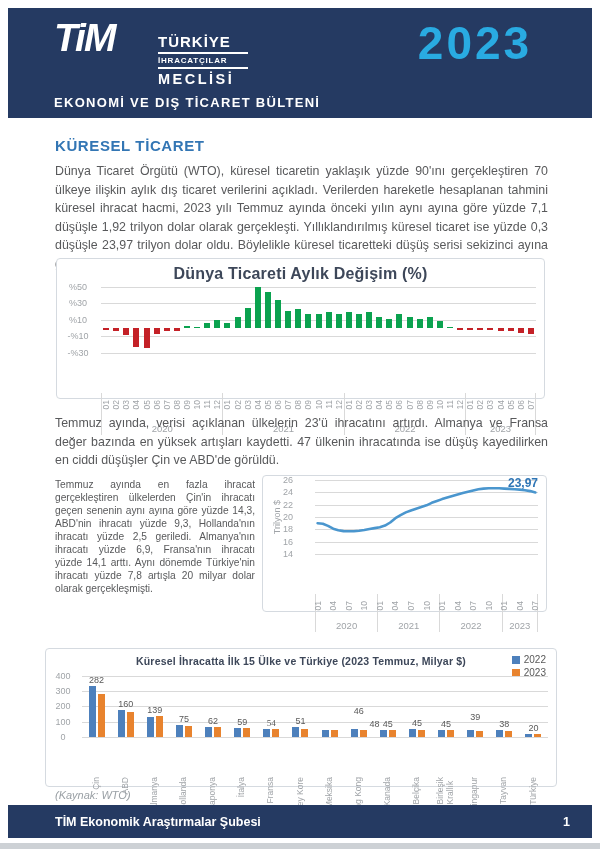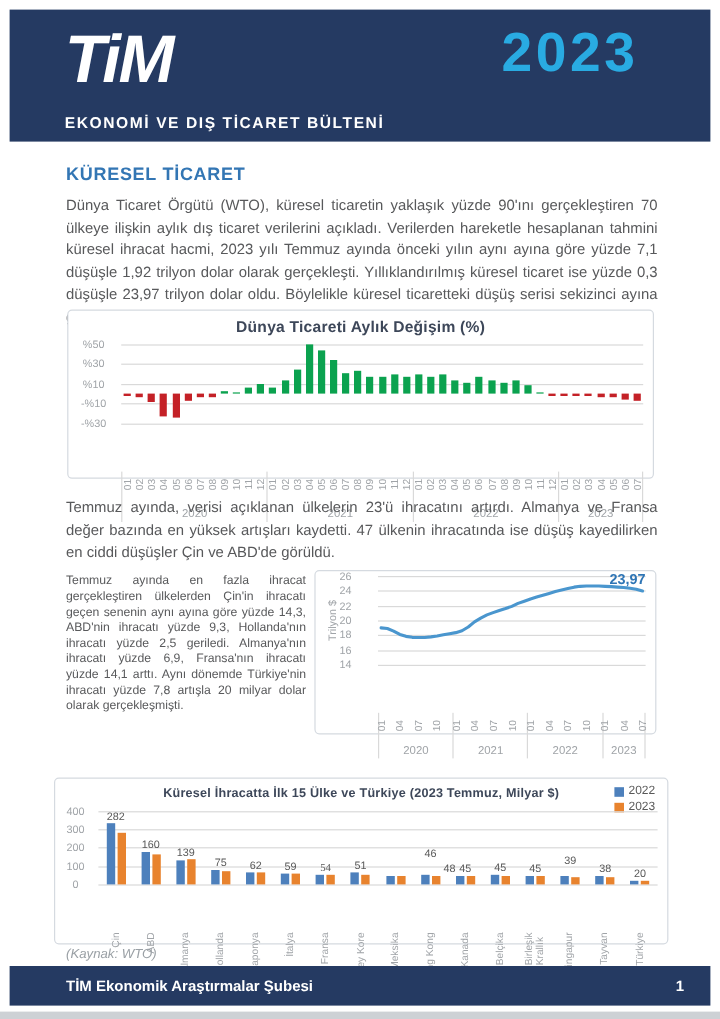--- a/index.html
+++ b/index.html
@@ -2,21 +2,21 @@
 <html lang="tr" style="--navy: #253a62; --cyan: #29abe2; --section_title: #3376b4; --text: #58595b; --green: #0ba24f; --red: #c42127; --bar_blue: #4d80bc; --bar_orange: #e8832e; --line_blue: #4a96ce; --annotation_blue: #2e75b5; --grid_line: #d9d9d9; --box_border: #d5dae0; --axis_text: #a0a4a8; --chart_title: #3d4759;"><head>
 <meta charset="utf-8">
 <style>
   * { margin:0; padding:0; box-sizing:border-box; }
   html,body { background:#ffffff; }
   body { font-family:"Liberation Sans", sans-serif; }
   .page { position:relative; width:600px; height:849px; background:#fff; overflow:hidden; }
 
   
   .hdr { position:absolute; left:8px; top:8px; right:8px; height:110px; background:var(--navy); }
-  .tim { position:absolute; left:46px; top:8px; font-size:56px; font-weight:900; font-style:italic;
+  .tim { position:absolute; left:46px; top:8px; font-size:39px; font-weight:900; font-style:italic;
          color:#fff; letter-spacing:-2px; }
   .logostack { position:absolute; left:150px; top:25px; width:90px; color:#fff; }
   .ls1 { font-size:15px; font-weight:700; letter-spacing:1px; }
   .lsrule { height:2px; background:#fff; margin:2px 0; }
   .ls2 { font-size:8px; font-weight:700; letter-spacing:0.8px; }
   .ls3 { font-size:14.5px; font-weight:700; letter-spacing:2.5px; }
   .bulletin { position:absolute; left:46px; top:87px; font-size:13px; font-weight:700; color:#fff; letter-spacing:1.3px; }
   .issue { position:absolute; right:36px; top:12px; width:162px; text-align:center; }
   .month { font-size:30px; color:#fff; letter-spacing:11px; padding-left:11px; font-weight:500; }
   .year  { font-size:46px; color:var(--cyan); font-weight:800; letter-spacing:3px; line-height:1.0; }
@@ -29,21 +29,21 @@
   .p2 { left:55px; top:414px; width:493px; font-size:12.4px; line-height:1.5; }
   .p3 { left:55px; top:478px; width:200px; font-size:10.2px; line-height:1.28; }
   .kaynak { position:absolute; left:55px; top:789px; font-size:11px; font-style:italic; color:#9aa0a5; }
 
   
   .chartbox { position:absolute; border:1px solid var(--box_border); border-radius:4px;
               background:#fff; padding:4px 8px; }
   .cb1 { left:56px;  top:258px; width:489px; height:141px; }
   .cb2 { left:262px; top:475px; width:285px; height:137px; }
   .cb3 { left:45px;  top:648px; width:512px; height:139px; }
-  .ctitle { text-align:center; font-weight:700; font-size:13px; color:var(--chart_title);
+  .ctitle { text-align:center; font-weight:700; font-size:16px; color:var(--chart_title);
             letter-spacing:0.2px; height:18px; padding-top:2px; }
   .cb3 .ctitle { font-size:10.5px; }
 
   .c-row { display:flex; }
   .ygut { position:relative; }
   .cb1 .ygut { width:36px; } .cb2 .ygut { width:44px; } .cb3 .ygut { width:28px; }
   .plot { position:relative; flex:1; overflow:visible; }
   .cb1 .plot { height:72px; } .cb2 .plot { height:74px; } .cb3 .plot { height:66px; }
   .gridline { position:absolute; left:0; right:0; height:1px; background:var(--grid_line); }
   .ytick { position:absolute; right:5px; width:100%; text-align:center; transform:translateY(-50%);
@@ -85,20 +85,27 @@
   .pageno { margin-left:auto; }
   .bottomedge { position:absolute; left:0; right:0; bottom:0; height:6px; background:#cdd1d5; }
 </style>
 </head>
 <body>
 
 <div class="page">
 
   <header class="hdr">
     <div class="tim">TiM</div>
+    <div class="logostack">
+      <div class="ls1">TÜRKİYE</div>
+      <div class="lsrule"></div>
+      <div class="ls2">İHRACATÇILAR</div>
+      <div class="lsrule"></div>
+      <div class="ls3">MECLİSİ</div>
+    </div>
     <div class="bulletin">EKONOMİ VE DIŞ TİCARET BÜLTENİ</div>
     <div class="issue">
       <div class="year">2023</div>
     </div>
   </header>
 
   <h1 class="sect">KÜRESEL TİCARET</h1>
   <p class="para p1">Dünya Ticaret Örgütü (WTO), küresel ticaretin yaklaşık yüzde 90'ını gerçekleştiren 70 ülkeye ilişkin aylık dış ticaret verilerini açıkladı. Verilerden hareketle hesaplanan tahmini küresel ihracat hacmi, 2023 yılı Temmuz ayında önceki yılın aynı ayına göre yüzde 7,1 düşüşle 1,92 trilyon dolar olarak gerçekleşti. Yıllıklandırılmış küresel ticaret ise yüzde 0,3 düşüşle 23,97 trilyon dolar oldu. Böylelikle küresel ticaretteki düşüş serisi sekizinci ayına girdi.</p>
 
   <section class="chartbox cb1">

